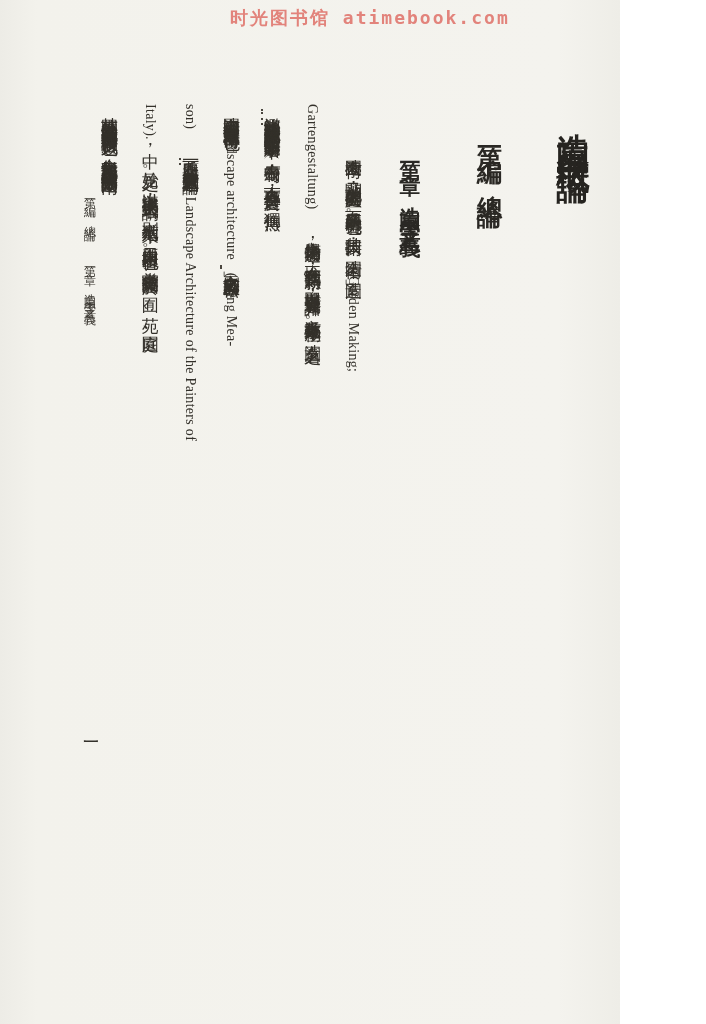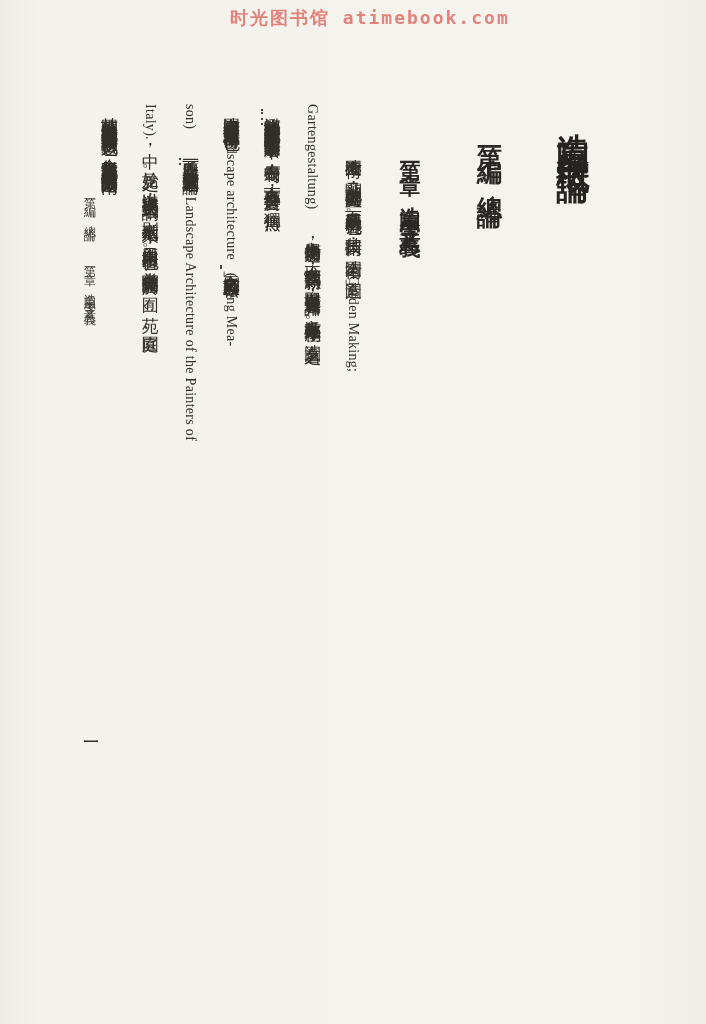--- a/index.html
+++ b/index.html
@@ -1,17 +1,17 @@
 <!DOCTYPE html>
 <html><head>
 <meta charset="utf-8">
 <style>
   html,body{margin:0;padding:0;}
   .page{
-    position:relative; width:706px; height:1024px; overflow:hidden;
+    position:relative; width:620px; height:1024px; overflow:hidden;
     background:linear-gradient(90deg,#edecE6 0%,#f3f2ec 6%,#f4f3ee 90%,#eeede7 100%);
     font-family:"Liberation Serif", serif; color:#2f2c27;
   }
   .watermark{
     position:absolute; left:230px; top:6px;
     font-family:"DejaVu Sans Mono", monospace;
     font-size:18px; letter-spacing:2px; font-weight:bold;
   }
   .vcol{
     position:absolute; writing-mode:vertical-rl; text-orientation:mixed;

